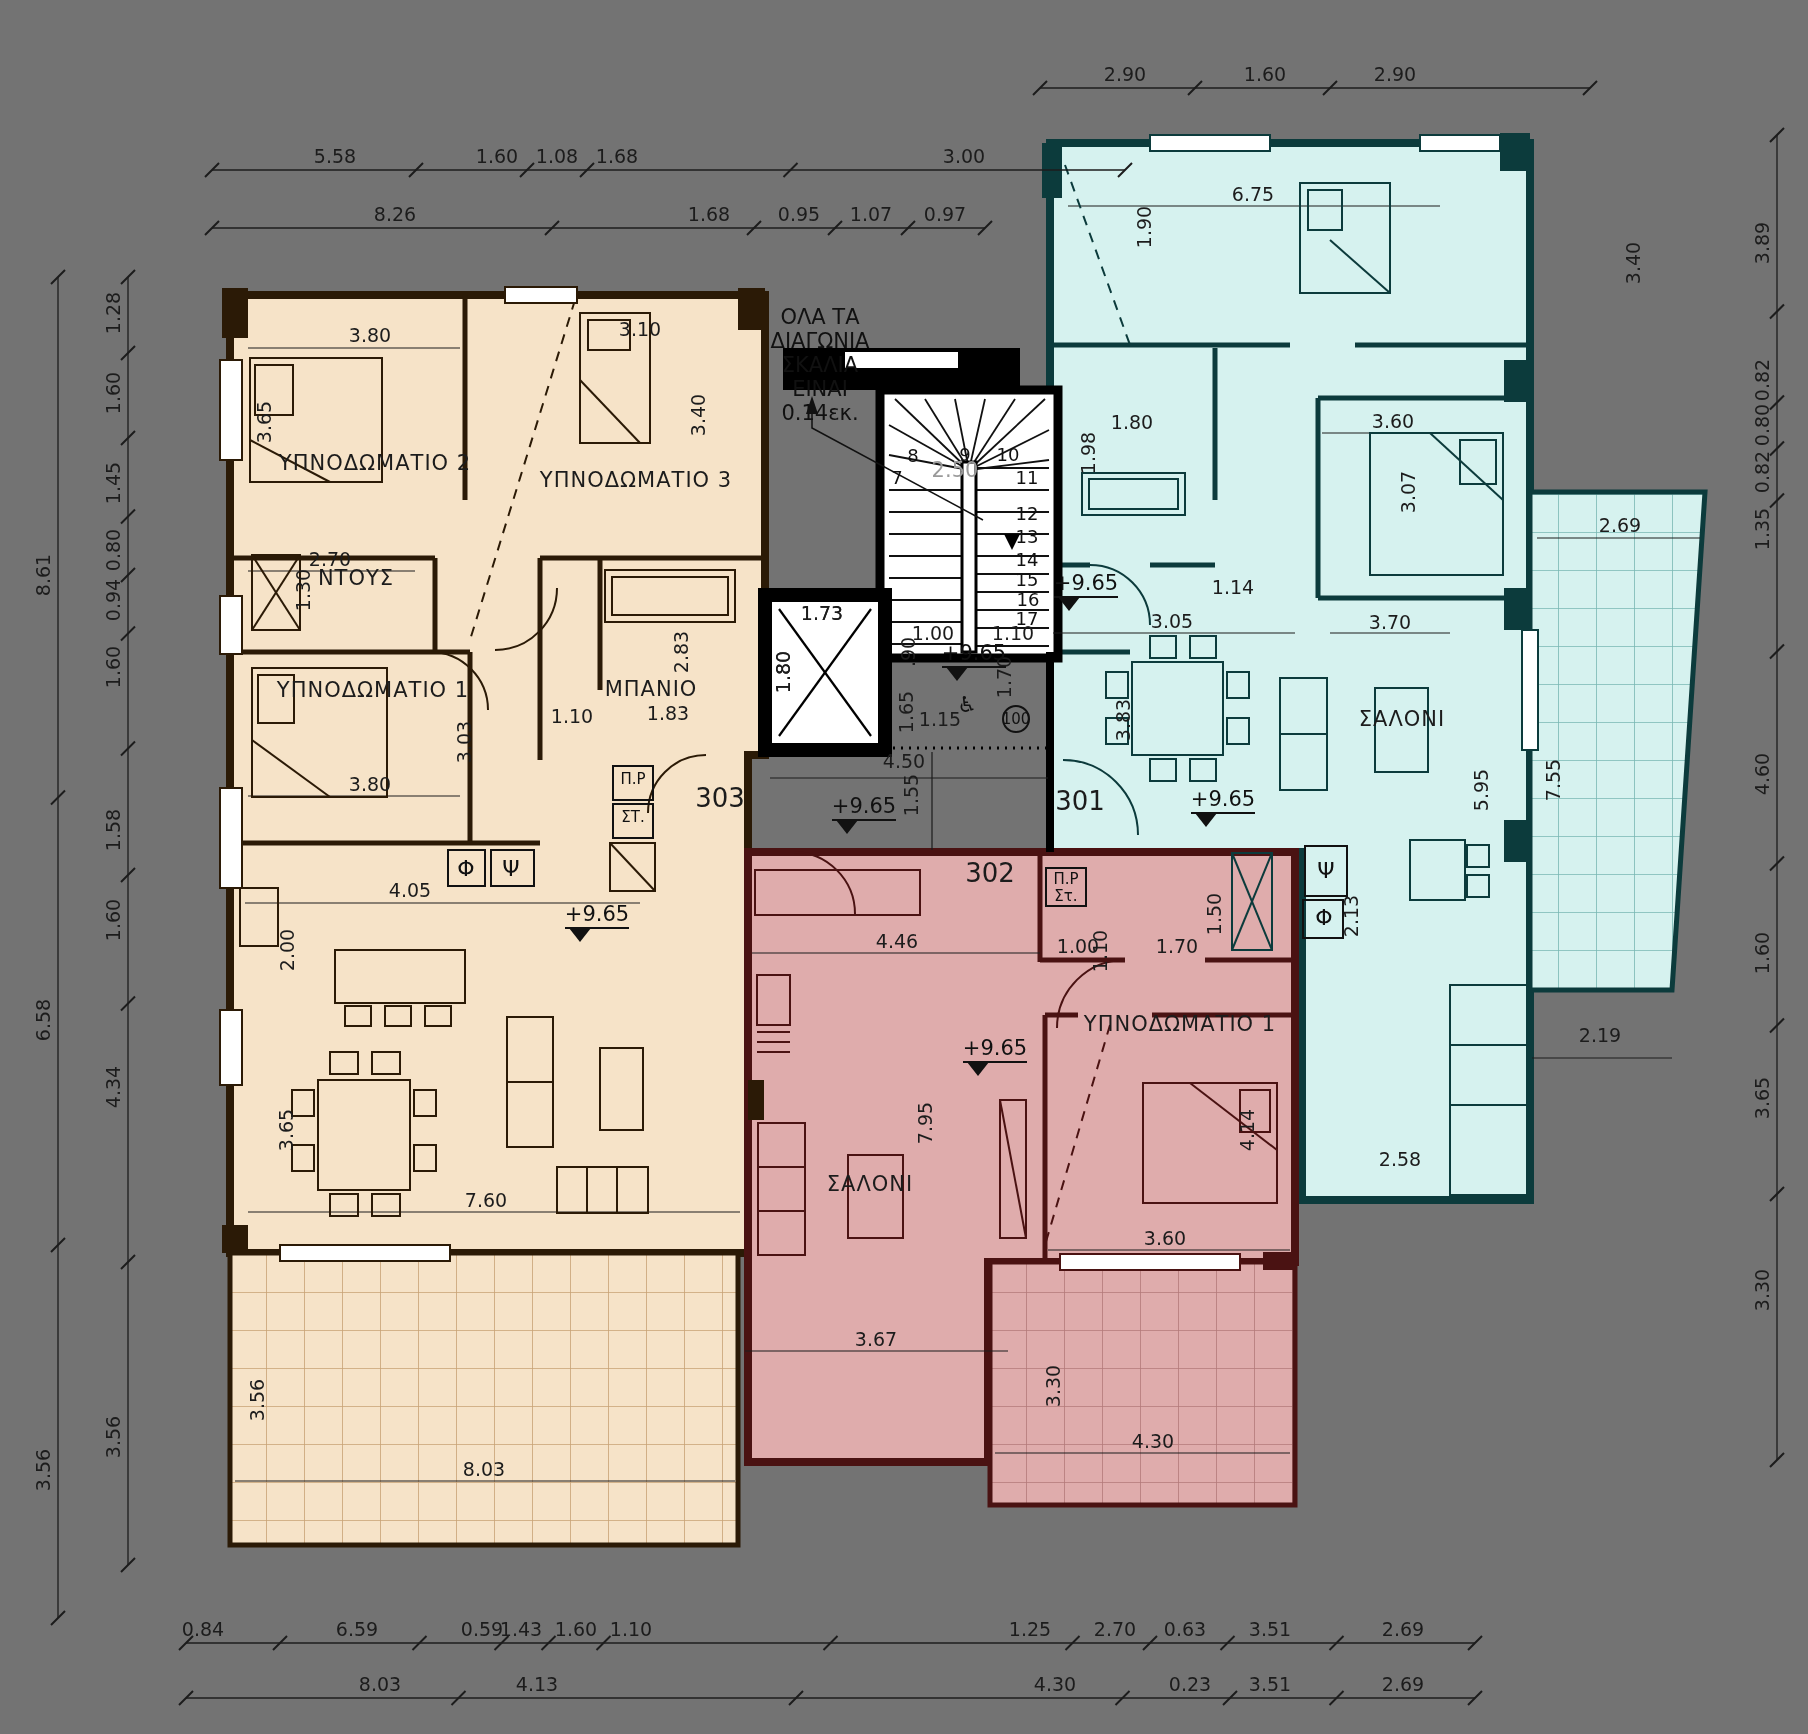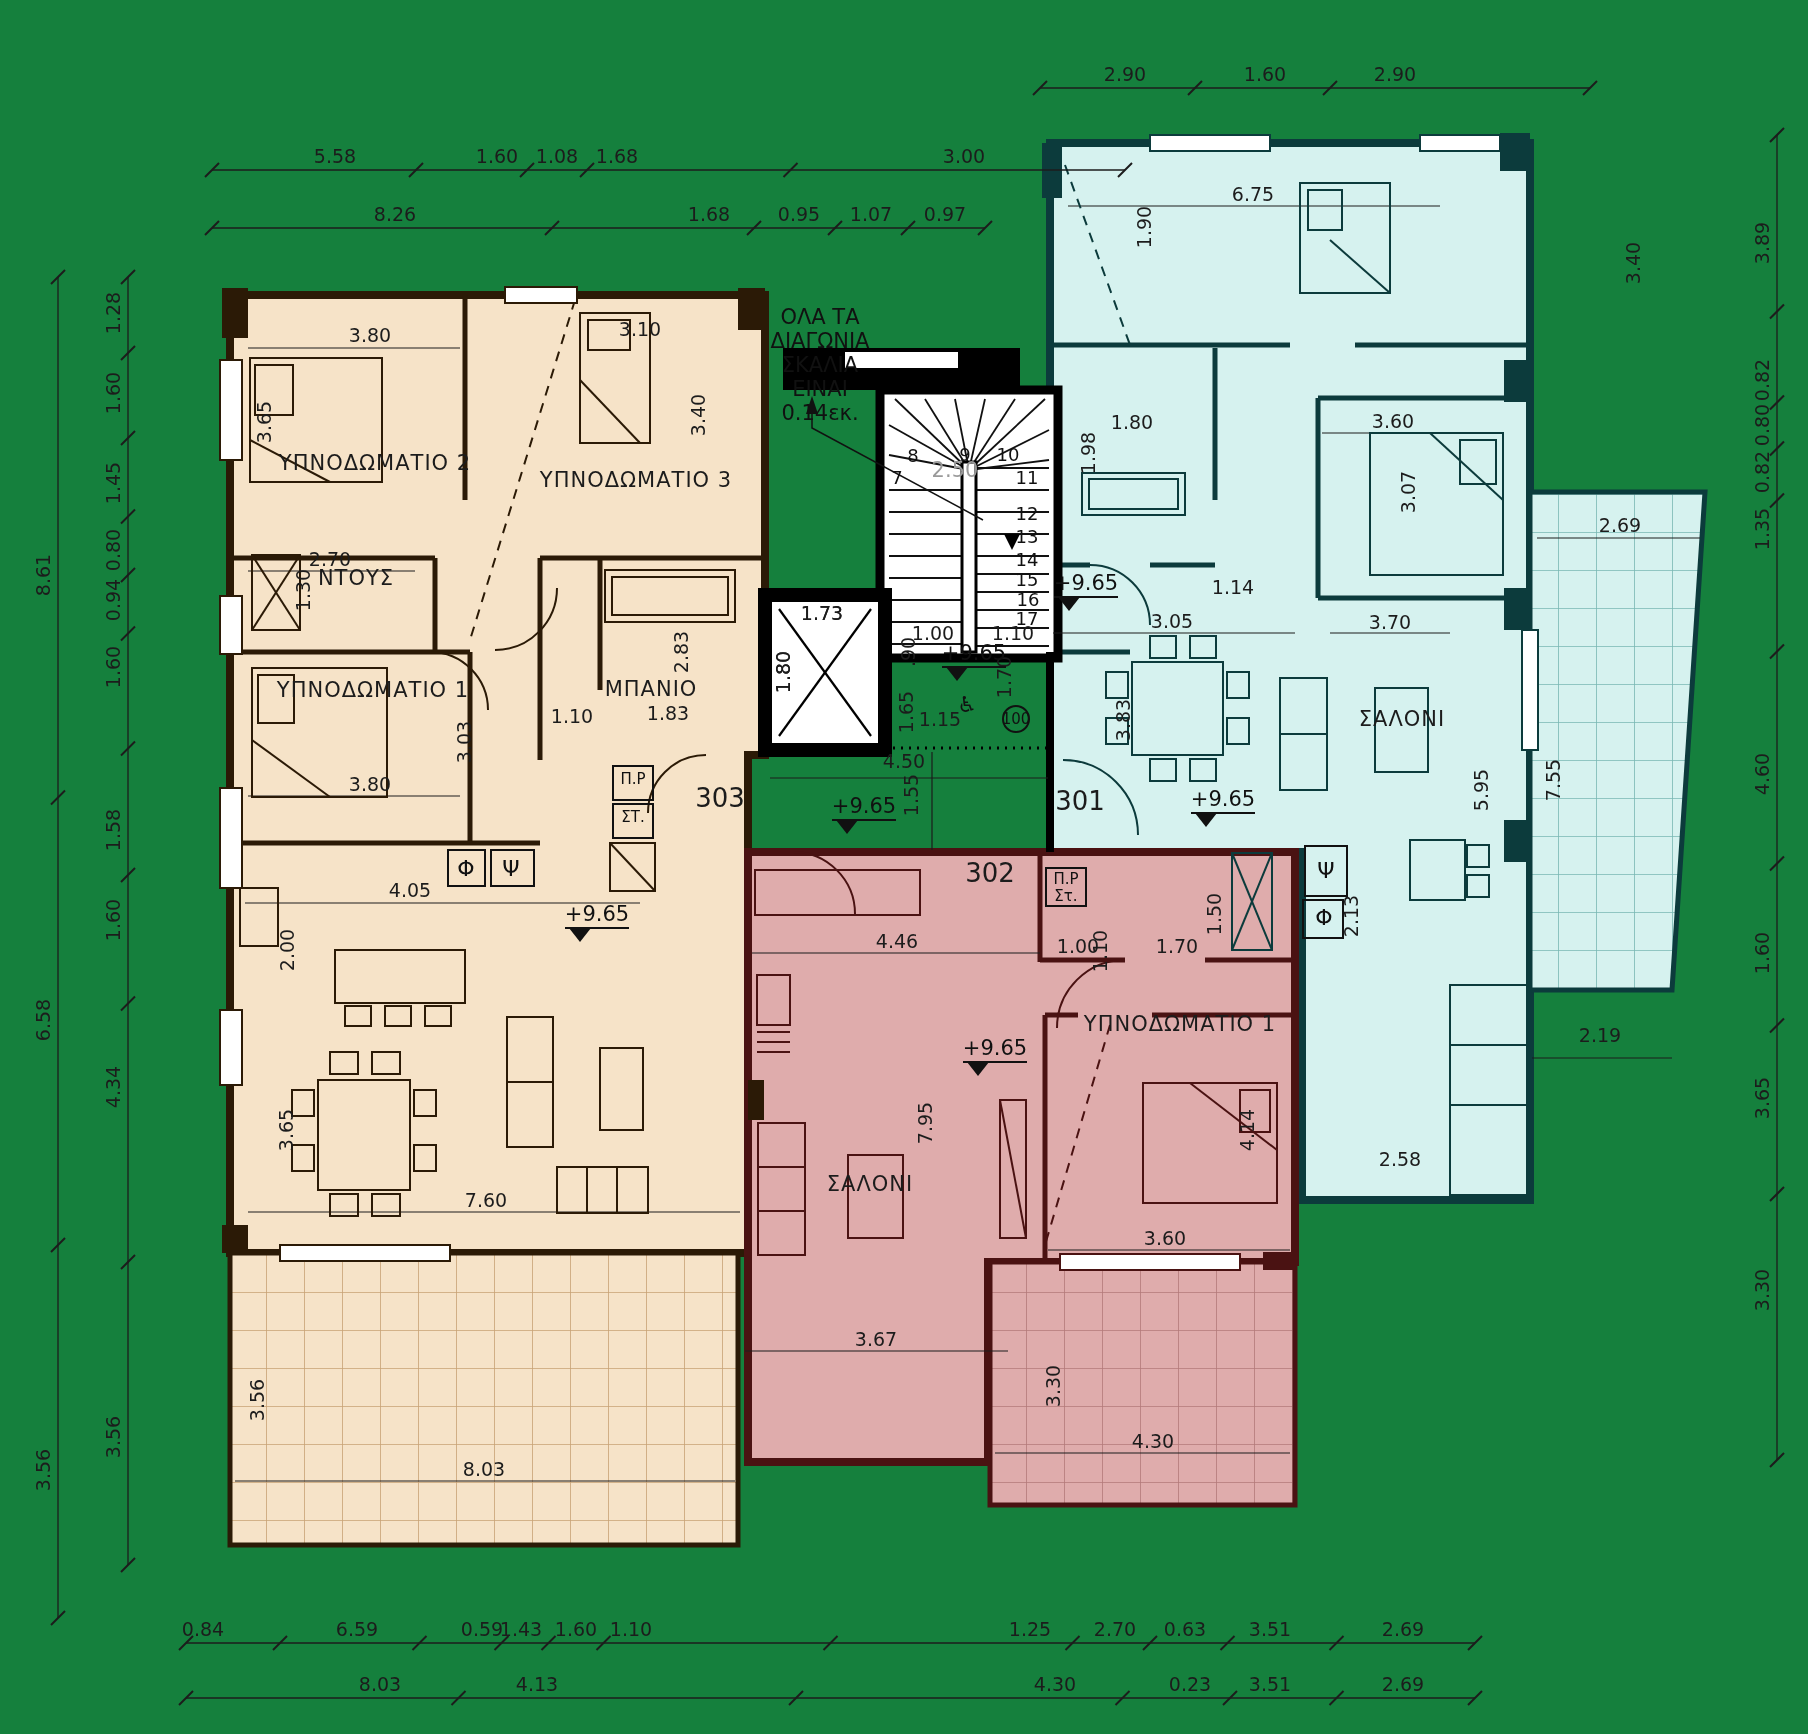--- a/index.html
+++ b/index.html
@@ -1,17 +1,17 @@
 <!DOCTYPE html>
 <html><head>
 <meta charset="utf-8">
 <style>
   html,body{margin:0;padding:0;background:#ffffff;}
   body{font-family:"DejaVu Sans","Liberation Sans",sans-serif;}
-  #plan-wrap{width:1808px;height:1734px;position:relative;background:#15803d;overflow:hidden;}
+  #plan-wrap{width:1808px;height:1734px;position:relative;background:#737373;overflow:hidden;}
   svg text{font-family:"DejaVu Sans","Liberation Sans",sans-serif;}
   .dim{font-size:19px;fill:#1c1c1c;}
   .dim-grey{font-size:21px;fill:#9a9a9a;}
   .room{font-size:21px;fill:#1c1c1c;letter-spacing:1px;}
   .unit{font-size:26px;fill:#1c1c1c;}
   .lvl{font-size:21px;fill:#111;}
   .stairnum{font-size:18px;fill:#111;}
   .note{font-size:21px;fill:#111;}
   .sym{font-size:15px;fill:#111;}
   .symbig{font-size:22px;fill:#111;}

